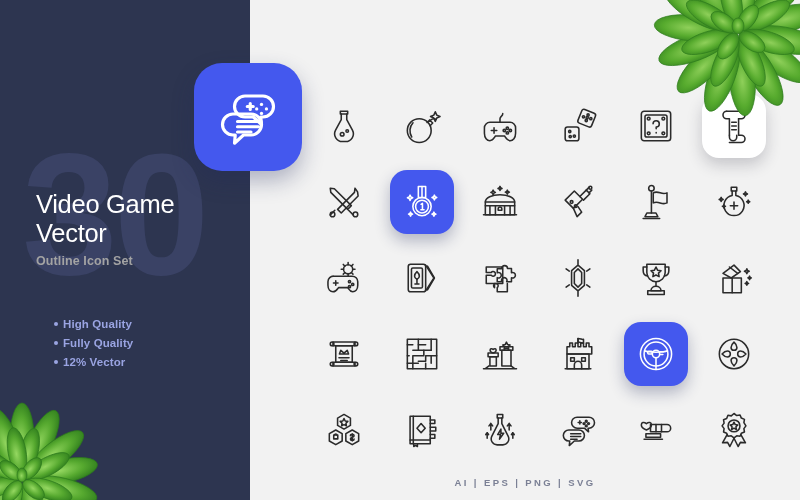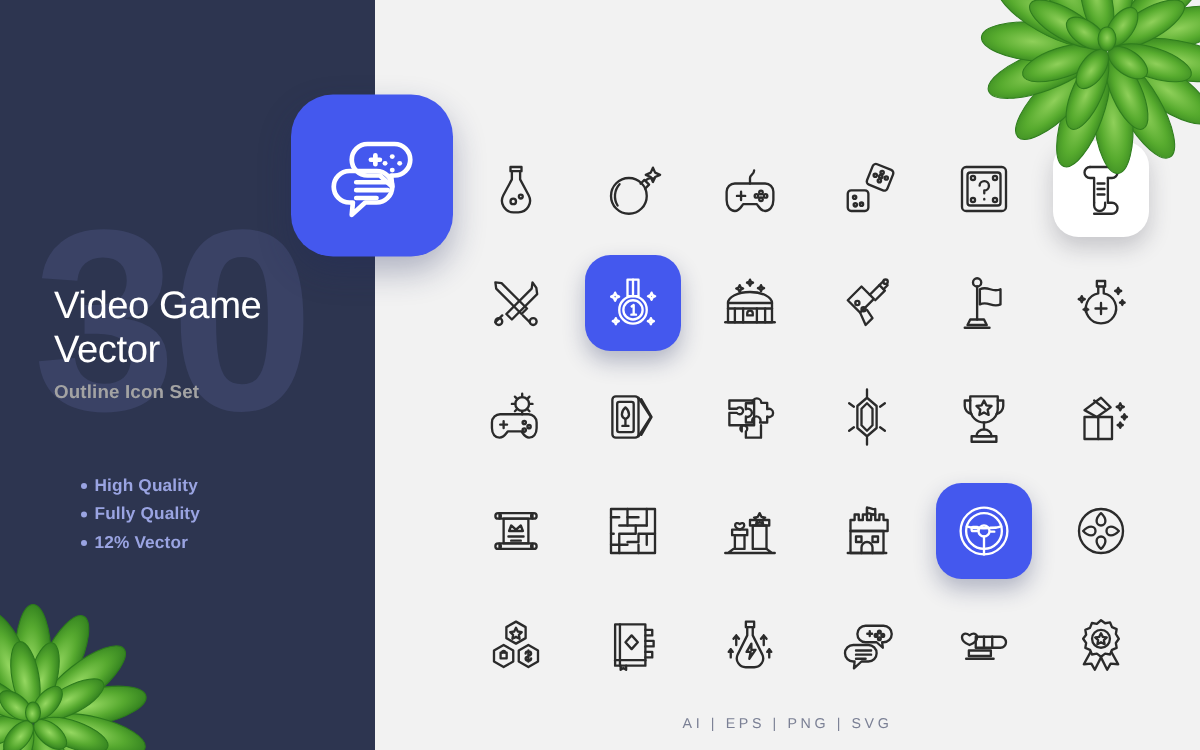--- a/index.html
+++ b/index.html
@@ -142,21 +142,21 @@
   .cell.card-blue { z-index: 4; }
 
   
   .formats {
     position: absolute;
     left: 0; top: 477px;
     width: 800px;
     text-align: center;
     padding-left: 250px;
     font-size: 9.5px;
-    font-weight: 400;
+    font-weight: 700;
     letter-spacing: 2.4px;
     color: #7b8095;
   }
 
   
   .plant { position: absolute; pointer-events: none; }
   .plant-tr { right: -18px; top: -26px; width: 180px; height: 170px; z-index: 7; }
   .plant-bl { left: -30px; bottom: -28px; width: 160px; height: 140px; z-index: 7; }
   .plant svg { width: 100%; height: 100%; display: block; }
 </style>

